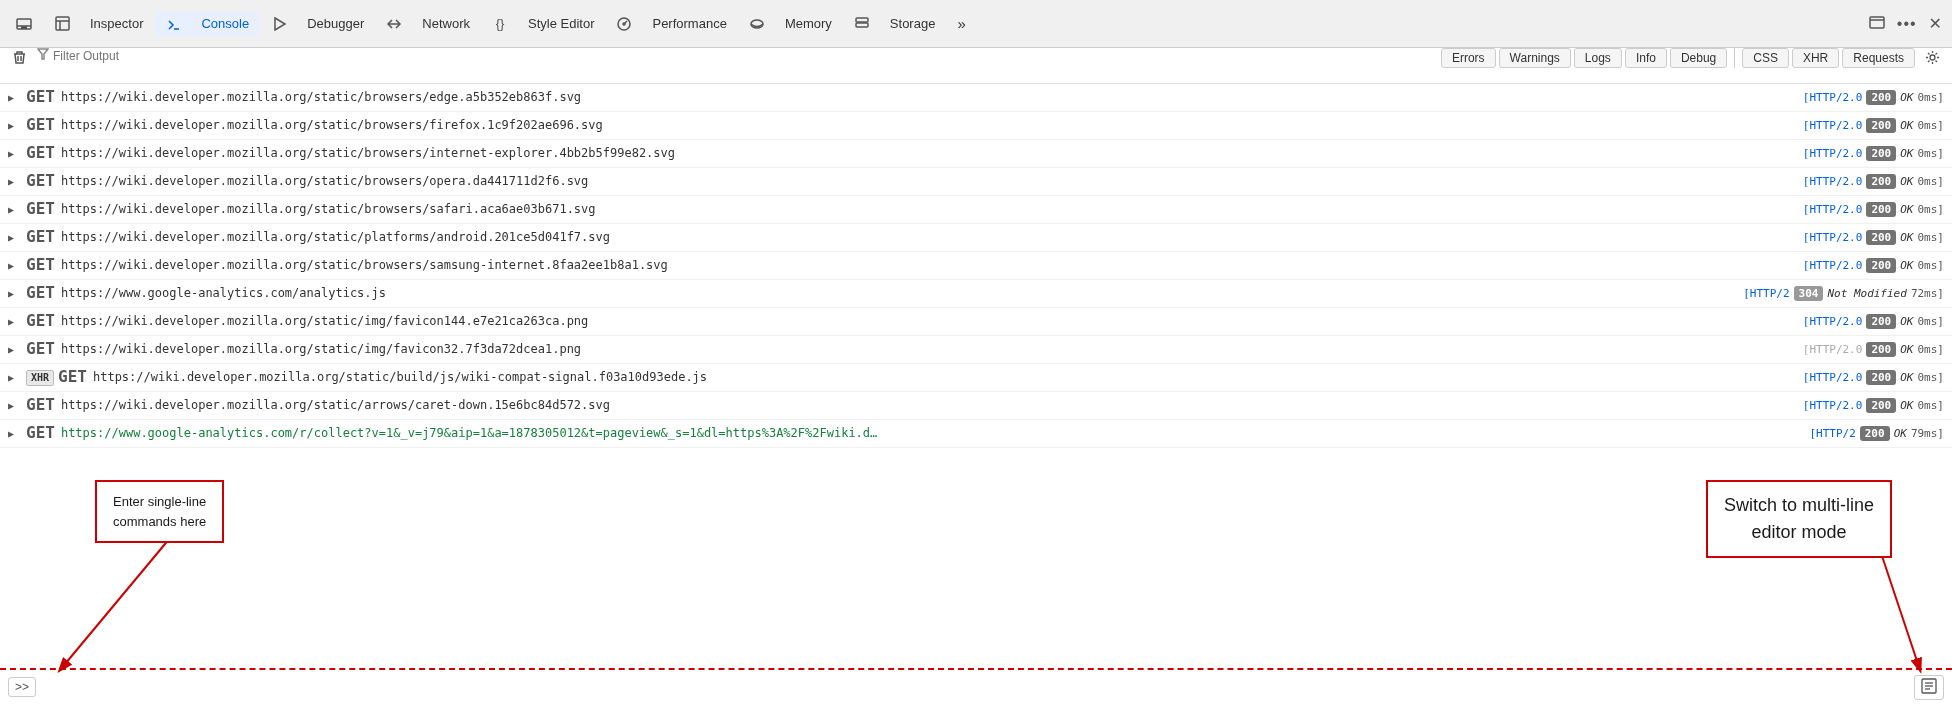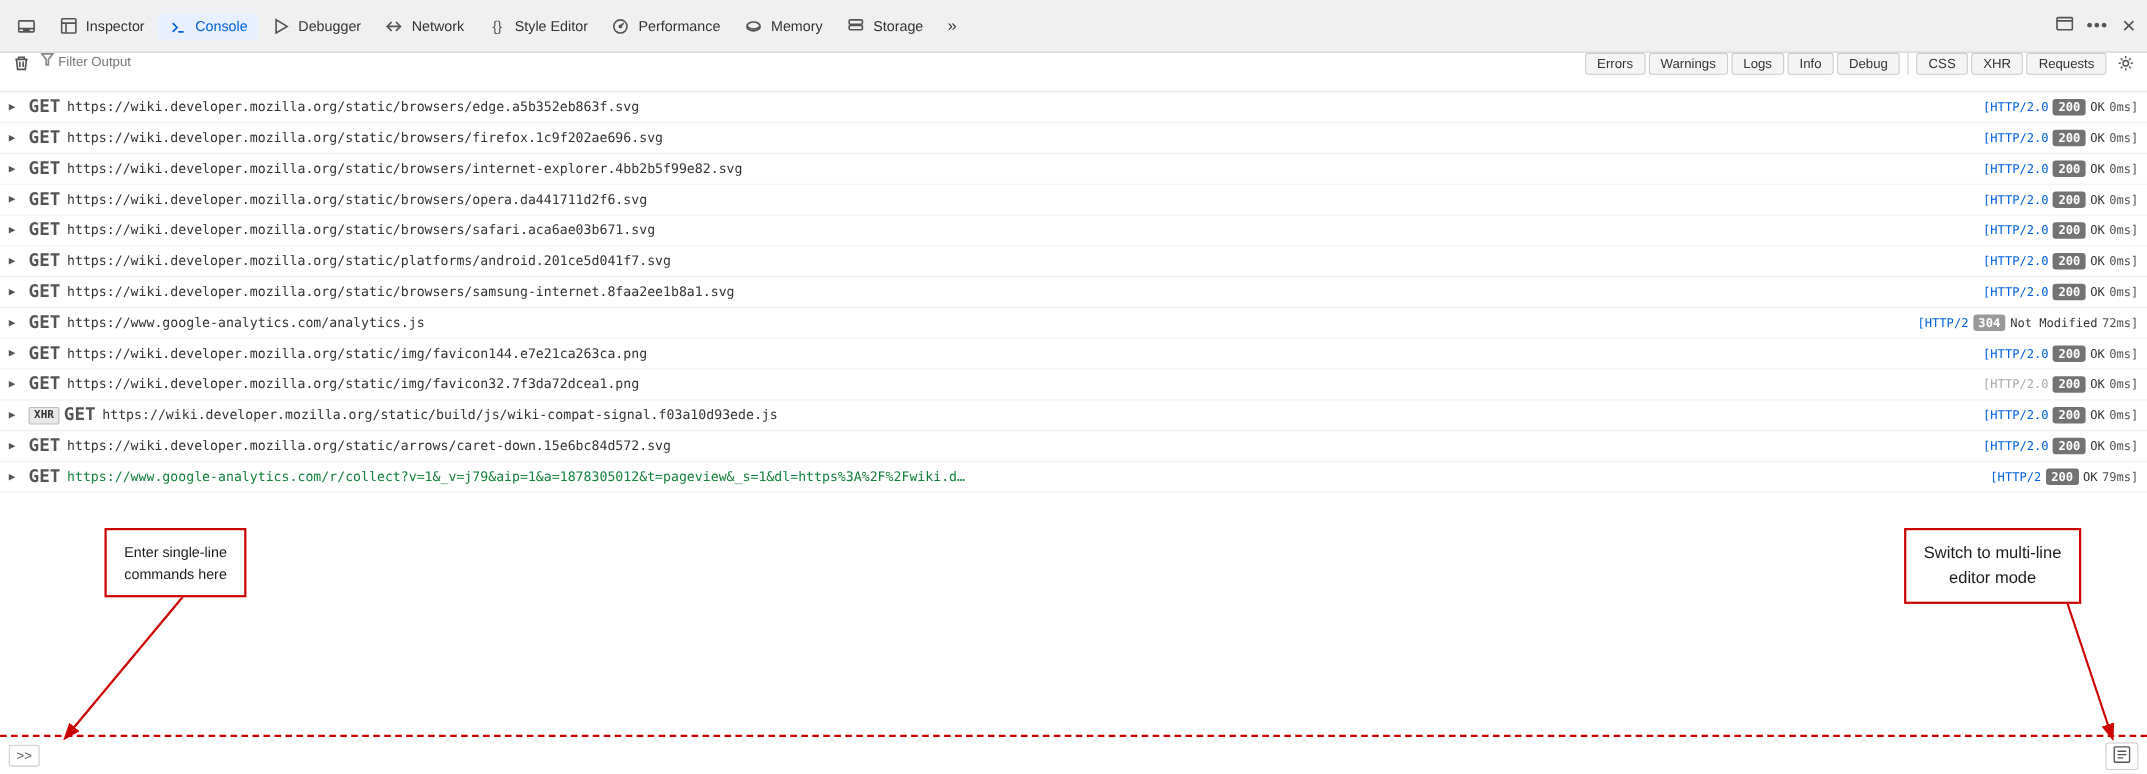--- a/index.html
+++ b/index.html
@@ -16,21 +16,21 @@
       display: flex;
       align-items: center;
       height: 48px;
       background: #f0f0f0;
       border-bottom: 1px solid #ccc;
       padding: 0 6px;
       gap: 2px;
     }
     .toolbar-btn {
       display: flex;
-      gap: 8px;
+      gap: 20px;
       padding: 4px 10px;
       border: none;
       background: transparent;
       border-radius: 4px;
       font-size: 13px;
       cursor: pointer;
       color: #333;
       white-space: nowrap;
     }
     .toolbar-btn.active {
@@ -198,21 +198,21 @@
       background: #737373;
       color: white;
       border-radius: 3px;
       padding: 0 5px;
       font-size: 11px;
       font-weight: bold;
     }
     .status-code.redirect {
       background: #999;
     }
-    .status-ok { color: #333; }
+    .status-ok { color: #333; font-style: italic; }
     .status-time { color: #555; }
 
     
     .cmd-bar {
       position: relative;
       display: flex;
       align-items: center;
       height: 36px;
       background: #fff;
       border-top: 1px solid #ddd;
@@ -591,21 +591,21 @@
       </button>
     </div>
 
   </div>
 
   <div style="position:absolute; left:95px; top:480px; border:2px solid #cc0000; background:white; padding:10px 16px; font-size:13px; font-weight:500; text-align:center; line-height:1.5; pointer-events:none; z-index:10;">
     <span style="white-space:pre-line;">Enter single-line
 commands here</span>
   </div>
 
-  <div style="position:absolute; right:60px; top:480px; border:2px solid #cc0000; background:white; padding:10px 16px; font-size:15px; font-weight:500; text-align:center; line-height:1.5; pointer-events:none; z-index:10;">
+  <div style="position:absolute; right:60px; top:480px; border:2px solid #cc0000; background:white; padding:10px 16px; font-size:18px; font-weight:500; text-align:center; line-height:1.5; pointer-events:none; z-index:10;">
     <span style="white-space:pre-line;">Switch to multi-line
 editor mode</span>
   </div>
 
   <svg style="position:absolute;top:0;left:0;width:100%;height:100%;pointer-events:none;z-index:9;">
 
     <defs>
       <marker id="arrowhead" markerWidth="8" markerHeight="6" refX="6" refY="3" orient="auto">
         <polygon points="0 0, 8 3, 0 6" fill="#cc0000"></polygon>
       </marker>

